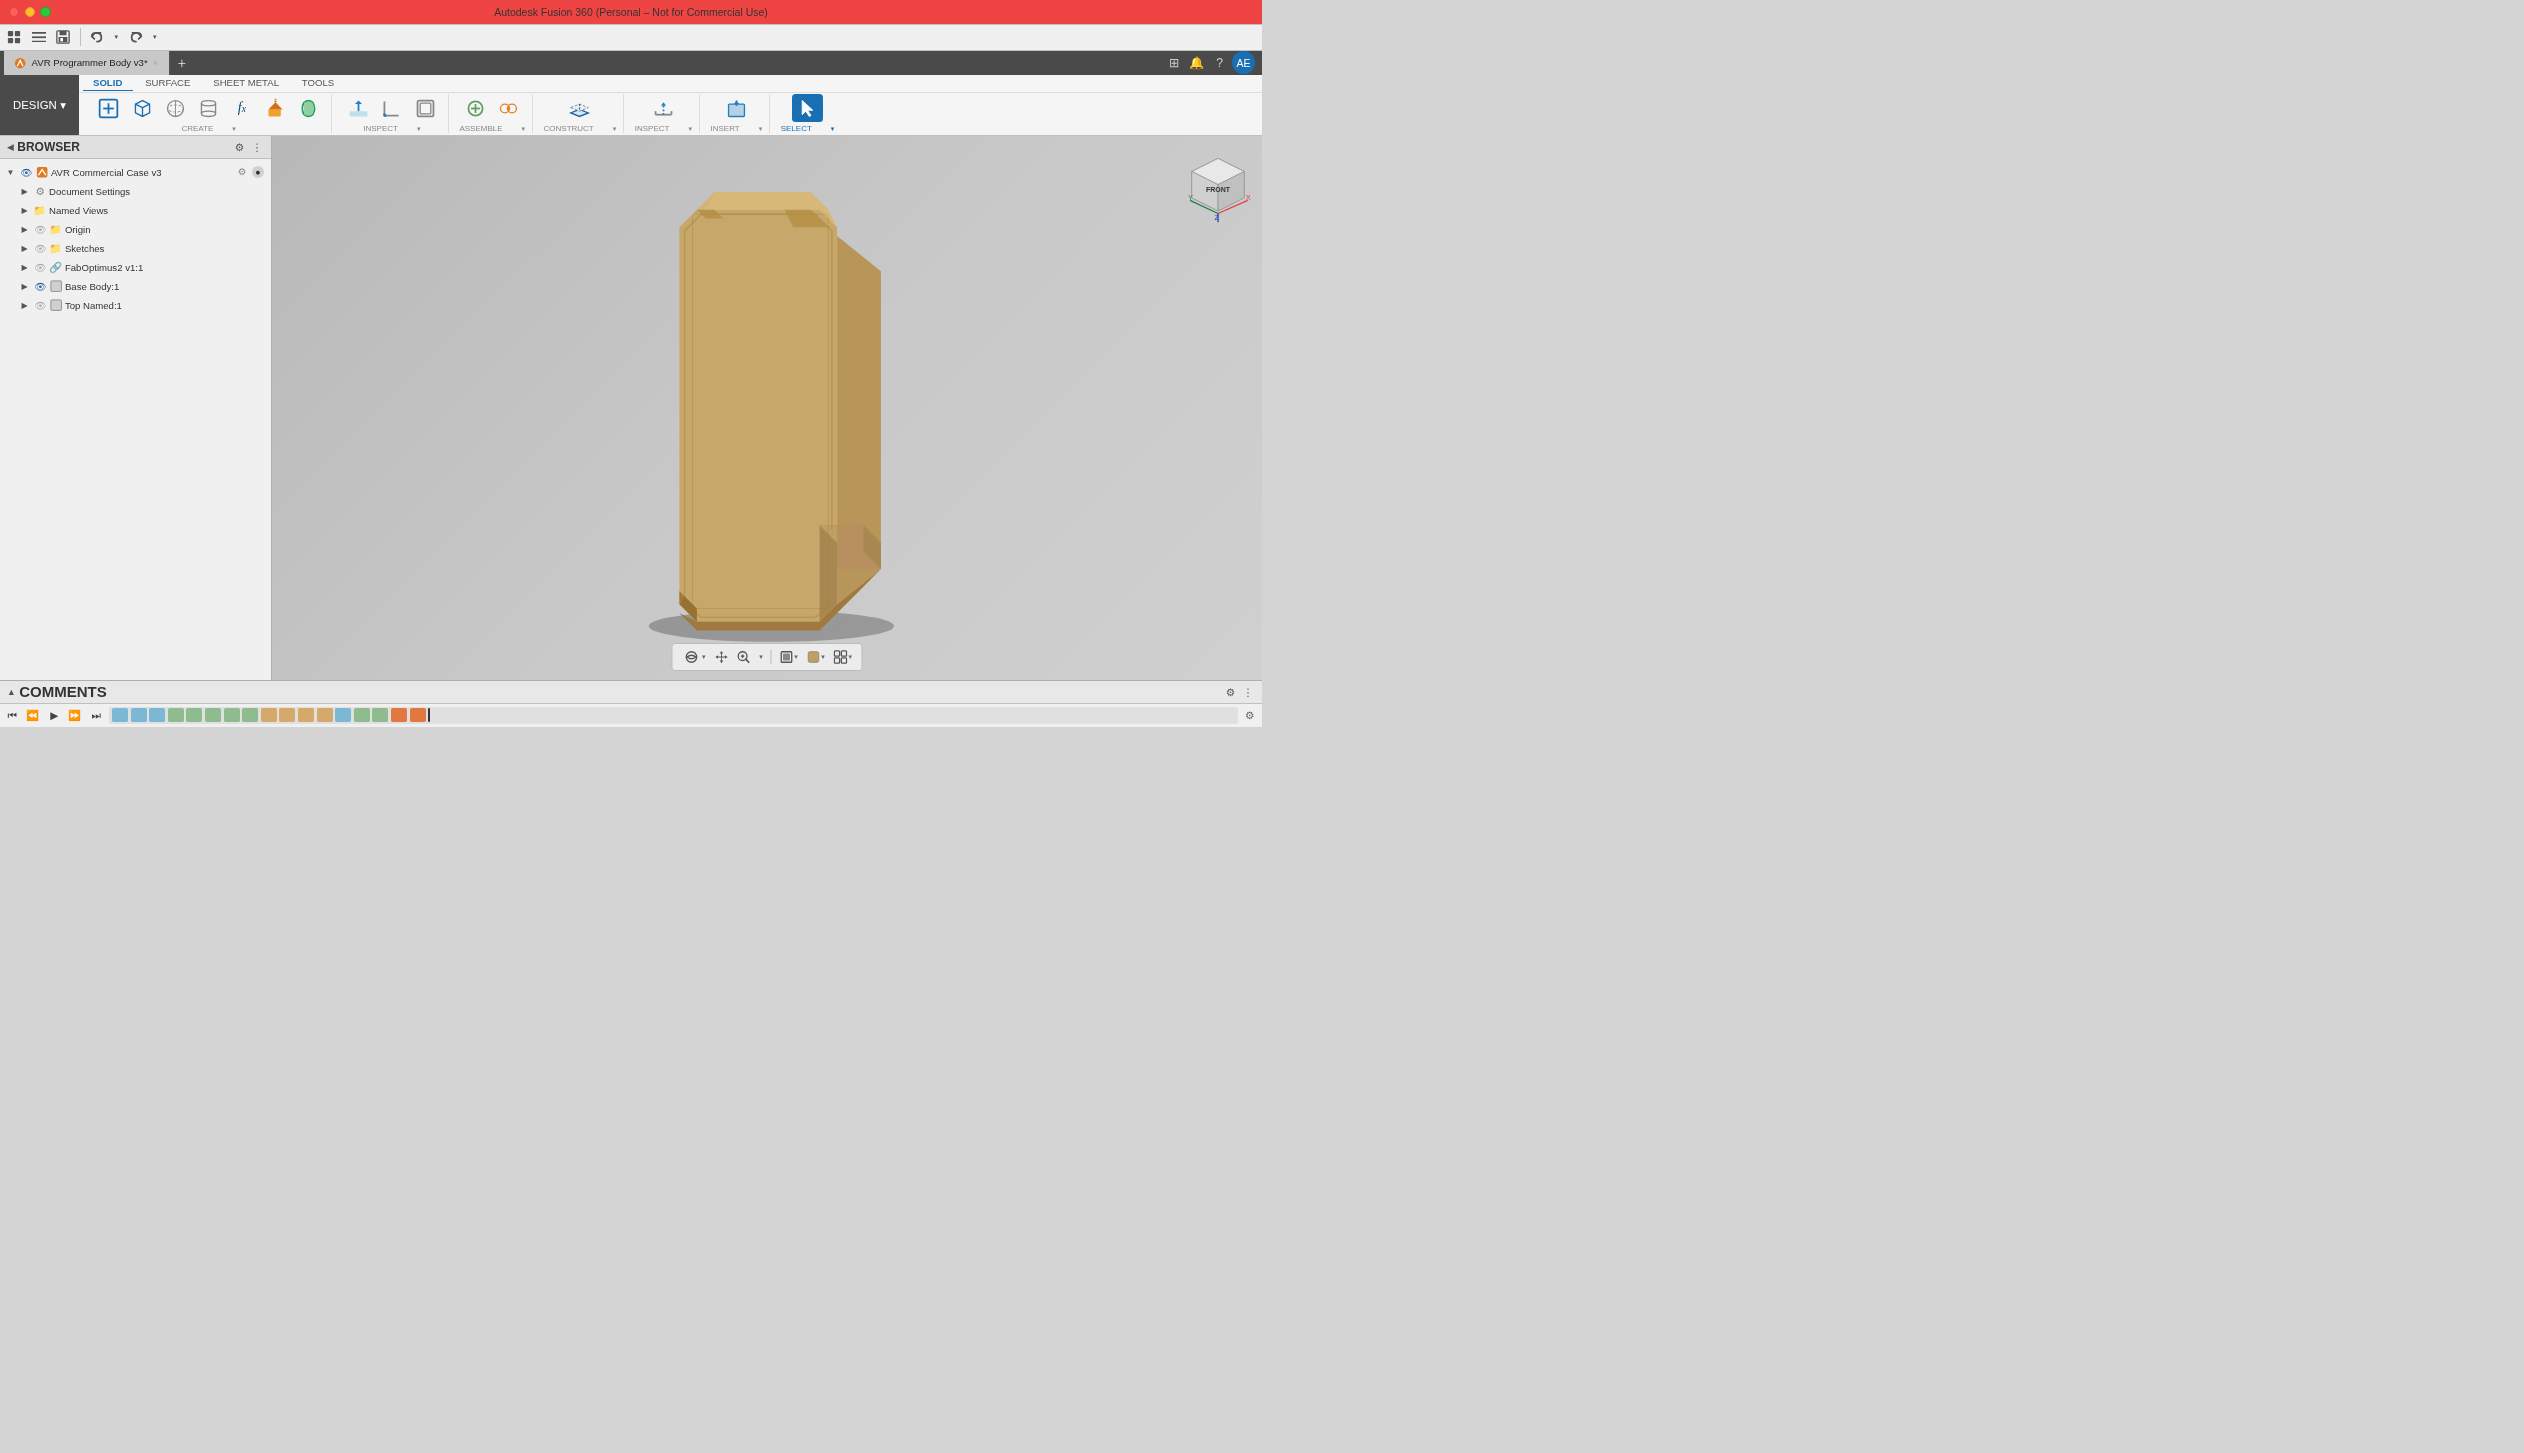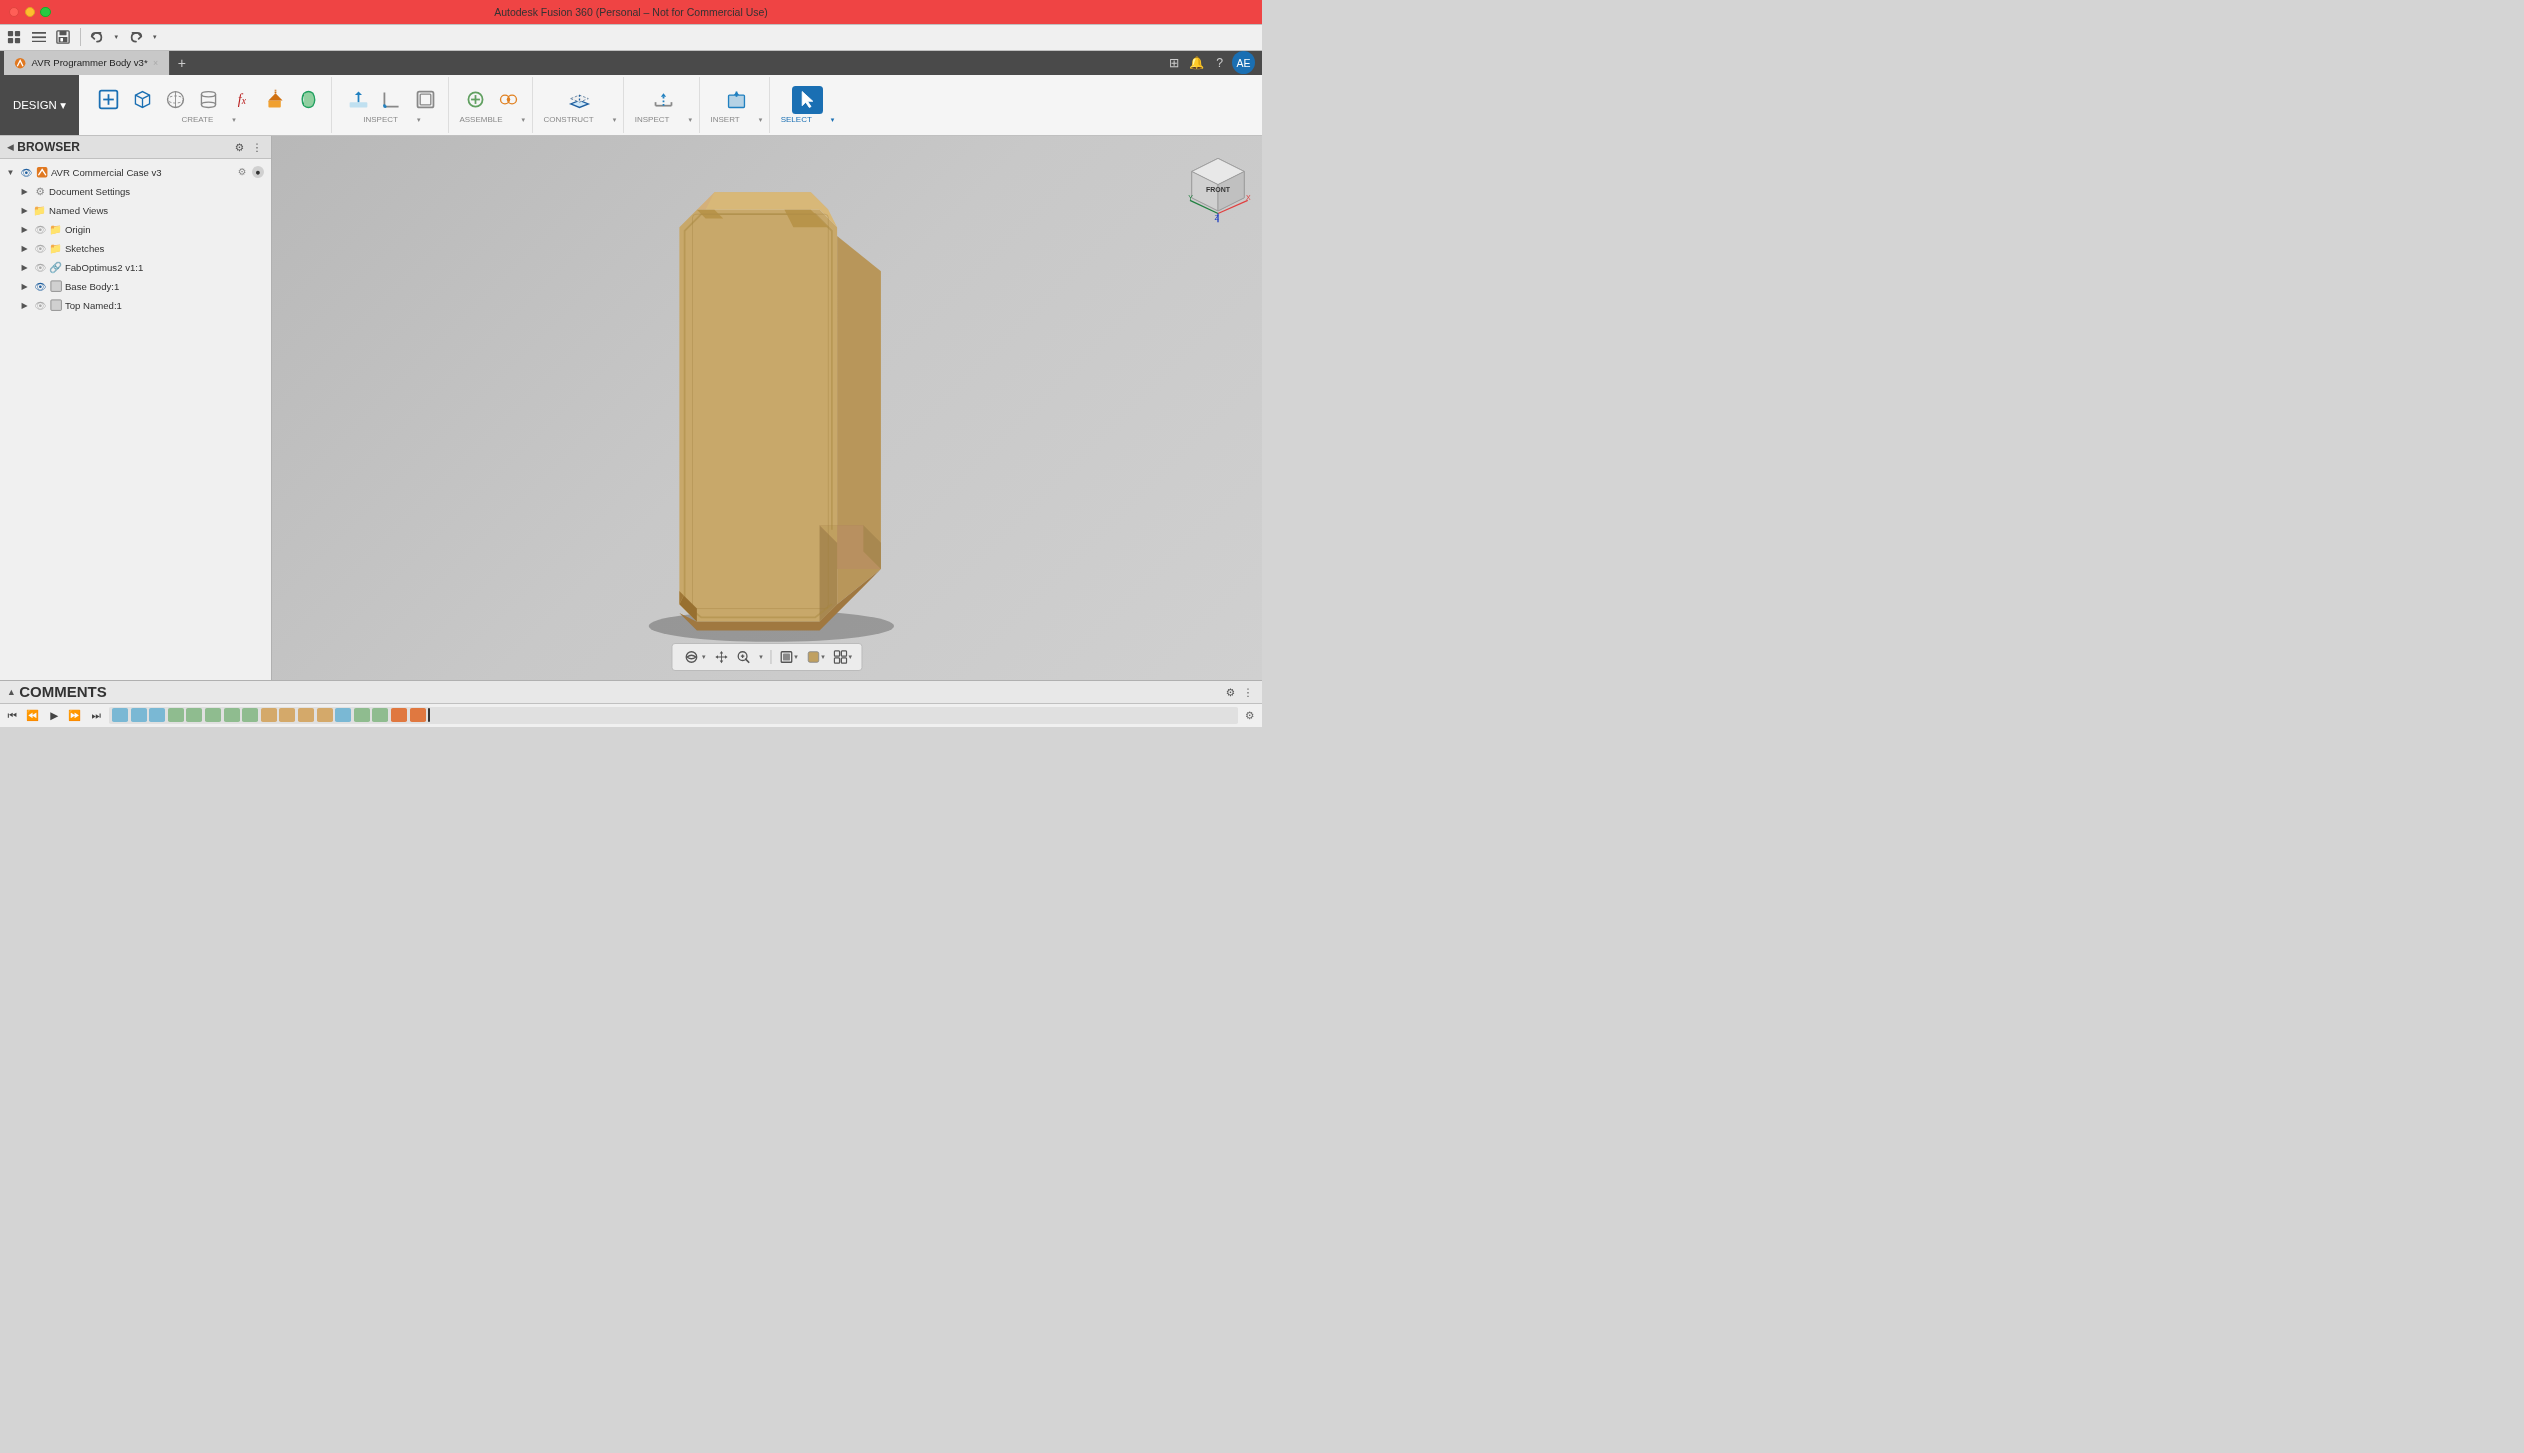--- a/index.html
+++ b/index.html
@@ -518,20 +518,26 @@
     <div class="tab-right-icon" style="width:23px; height:23px; background:#1a6fb3; border-radius:50%; font-size:10.5px; color:white; display:flex; align-items:center; justify-content:center;">AE</div>
   </div>
 </div>
 
 <div id="ribbon">
   <div id="design-btn">
     <span>DESIGN</span>
     <span>▾</span>
   </div>
   <div id="ribbon-tabs">
+    <div id="ribbon-tab-row">
+      <div class="ribbon-tab active">SOLID</div>
+      <div class="ribbon-tab">SURFACE</div>
+      <div class="ribbon-tab">SHEET METAL</div>
+      <div class="ribbon-tab">TOOLS</div>
+    </div>
     <div id="ribbon-content">
 
       <div class="ribbon-group">
         <div class="ribbon-group-tools">
 
           <div class="ribbon-btn">
             <div class="ribbon-btn-icon">
               <svg width="23" height="23" viewBox="0 0 26 26">
                 <rect x="3" y="3" width="20" height="20" rx="2" fill="none" stroke="#1a6fb3" stroke-width="2"></rect>
                 <line x1="13" y1="7" x2="13" y2="19" stroke="#1a6fb3" stroke-width="2"></line>
@@ -566,21 +572,21 @@
               <svg width="23" height="23" viewBox="0 0 26 26">
                 <ellipse cx="13" cy="7" rx="8" ry="3" fill="none" stroke="#888" stroke-width="1.5"></ellipse>
                 <line x1="5" y1="7" x2="5" y2="19" stroke="#888" stroke-width="1.5"></line>
                 <line x1="21" y1="7" x2="21" y2="19" stroke="#888" stroke-width="1.5"></line>
                 <ellipse cx="13" cy="19" rx="8" ry="3" fill="none" stroke="#888" stroke-width="1.5"></ellipse>
               </svg>
             </div>
           </div>
 
           <div class="ribbon-btn">
-            <div class="ribbon-btn-icon" style="color:#b91c1c; font-size:14px; font-style:italic; font-family:serif;">
+            <div class="ribbon-btn-icon" style="color:#0c4a6e; font-size:14px; font-style:italic; font-family:serif;">
               <span>f<span style="font-size:9.6px;">x</span></span>
             </div>
           </div>
 
           <div class="ribbon-btn">
             <div class="ribbon-btn-icon">
               <svg width="23" height="23" viewBox="0 0 26 26">
                 <rect x="5" y="14" width="14" height="8" fill="#f0a030" rx="1"></rect>
                 <polygon points="5,14 13,6 21,14" fill="#d07010"></polygon>
                 <line x1="13" y1="6" x2="13" y2="2" stroke="#d07010" stroke-width="2" stroke-dasharray="2,1"></line>

